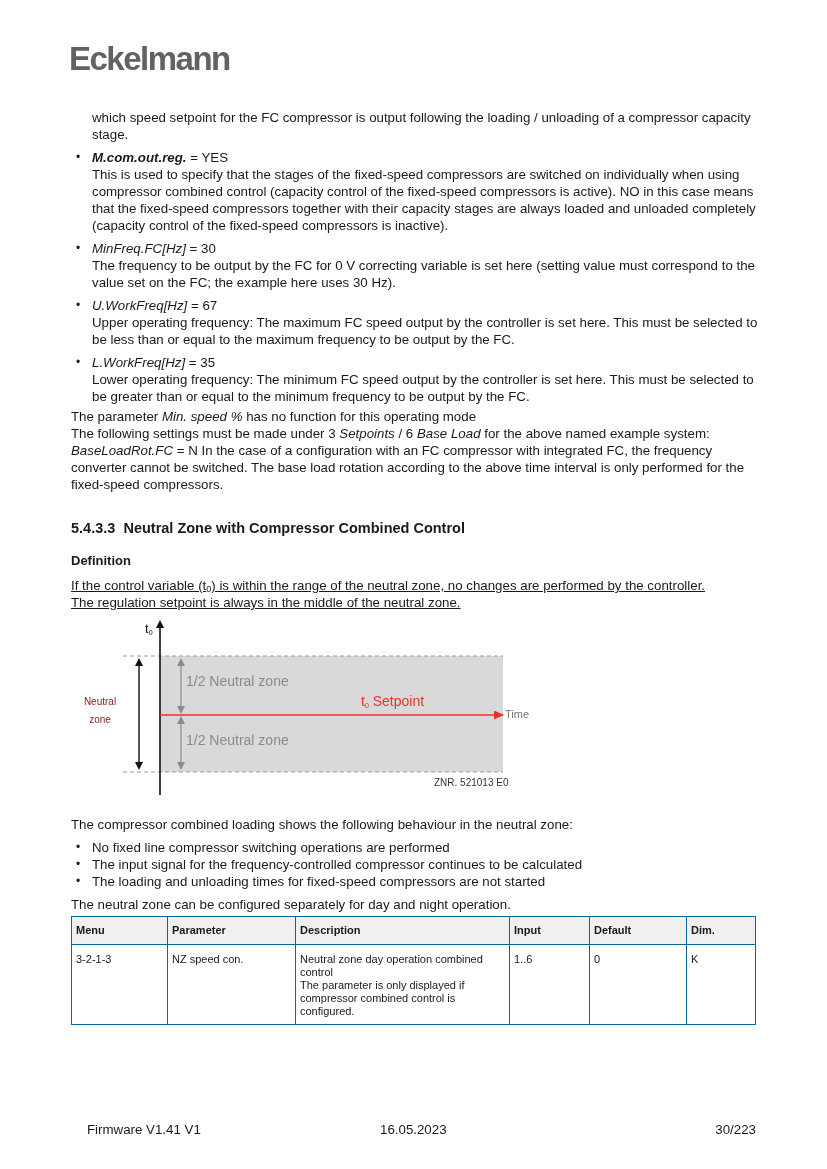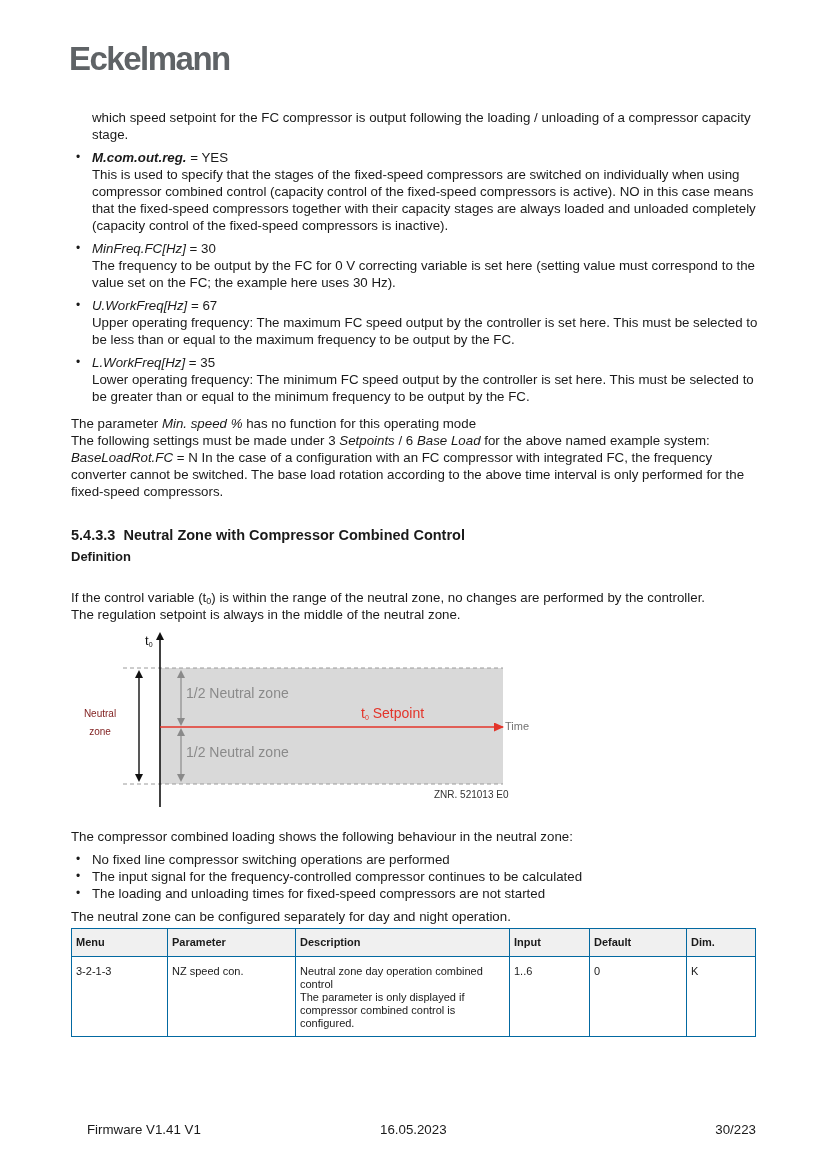--- a/index.html
+++ b/index.html
@@ -7,22 +7,22 @@
          font-family: "Liberation Sans", sans-serif; color: #1a1a1a; }
   .logo { position: absolute; left: 69px; top: 40px; font-family: "Liberation Sans", sans-serif;
           font-weight: bold; font-size: 33px; color: #5f6366; letter-spacing: -1.5px; }
   .content { position: absolute; left: 71px; top: 109px; width: 690px; font-size: 13.3px; line-height: 17px; }
   .indent { padding-left: 21px; }
   ul.bul { list-style: none; margin: 0; padding: 0; }
   ul.bul > li { position: relative; padding-left: 21px; margin-top: 6px; }
   ul.bul > li::before { content: "•"; position: absolute; left: 5px; top: 0; font-size: 12px; }
   .p { margin: 0; }
   .h3 { font-weight: bold; font-size: 14.5px; margin-top: 27px; }
-  .h4 { font-weight: bold; font-size: 13px; margin-top: 4px; }
-  .mt8 { margin-top: 24px; }
+  .h4 { font-weight: bold; font-size: 13px; margin-top: 15px; }
+  .mt8 { margin-top: 8px; text-decoration: underline; }
   .diagram { position: relative; width: 460px; height: 180px; margin-top: 9px; margin-left: 0px; }
   ul.tight > li { margin-top: 0; }
   table.params { border-collapse: collapse; width: 685px; margin-top: 3px; font-size: 11px; line-height: 13px; }
   table.params th, table.params td { border: 1px solid #0369a1; text-align: left; vertical-align: top; padding: 6px 5px 6px 4px; }
   table.params th { background: #f0f0f0; font-weight: bold; padding-top: 7px; padding-bottom: 7px; }
   table.params td { padding-top: 8px; height: 60px; }
   .footer { position: absolute; top: 1122px; left: 71px; width: 685px; font-size: 13.3px; }
   .footer .l { position: absolute; left: 16px; }
   .footer .c { position: absolute; left: 309px; }
   .footer .r { position: absolute; right: 0; }
@@ -52,21 +52,21 @@
       <span>= 67</span><br>
       <span>Upper operating frequency: The maximum FC speed output by the controller is set here. This must be selected to be less than or equal to the maximum frequency to be output by the FC.</span>
     </li>
     <li>
       <i>L.WorkFreq[Hz]</i>
       <span>= 35</span><br>
       <span>Lower operating frequency: The minimum FC speed output by the controller is set here. This must be selected to be greater than or equal to the minimum frequency to be output by the FC.</span>
     </li>
   </ul>
 
-  <p class="p" style="margin-top:10px">
+  <p class="p" style="margin-top:3px">
     <span>The parameter </span><i>Min. speed %</i><span> has no function for this operating mode</span>
   </p>
   <p class="p">
     <span>The following settings must be made under 3 </span><i>Setpoints</i><span> / 6 </span><i>Base Load</i><span> for the above named example system:</span><br>
     <i>BaseLoadRot.FC</i><span> = N In the case of a configuration with an FC compressor with integrated FC, the frequency converter cannot be switched. The base load rotation according to the above time interval is only performed for the fixed-speed compressors.</span>
   </p>
 
   <div class="h3">
     <span>5.4.3.3</span>&nbsp;
     <span>Neutral Zone with Compressor Combined Control</span>

